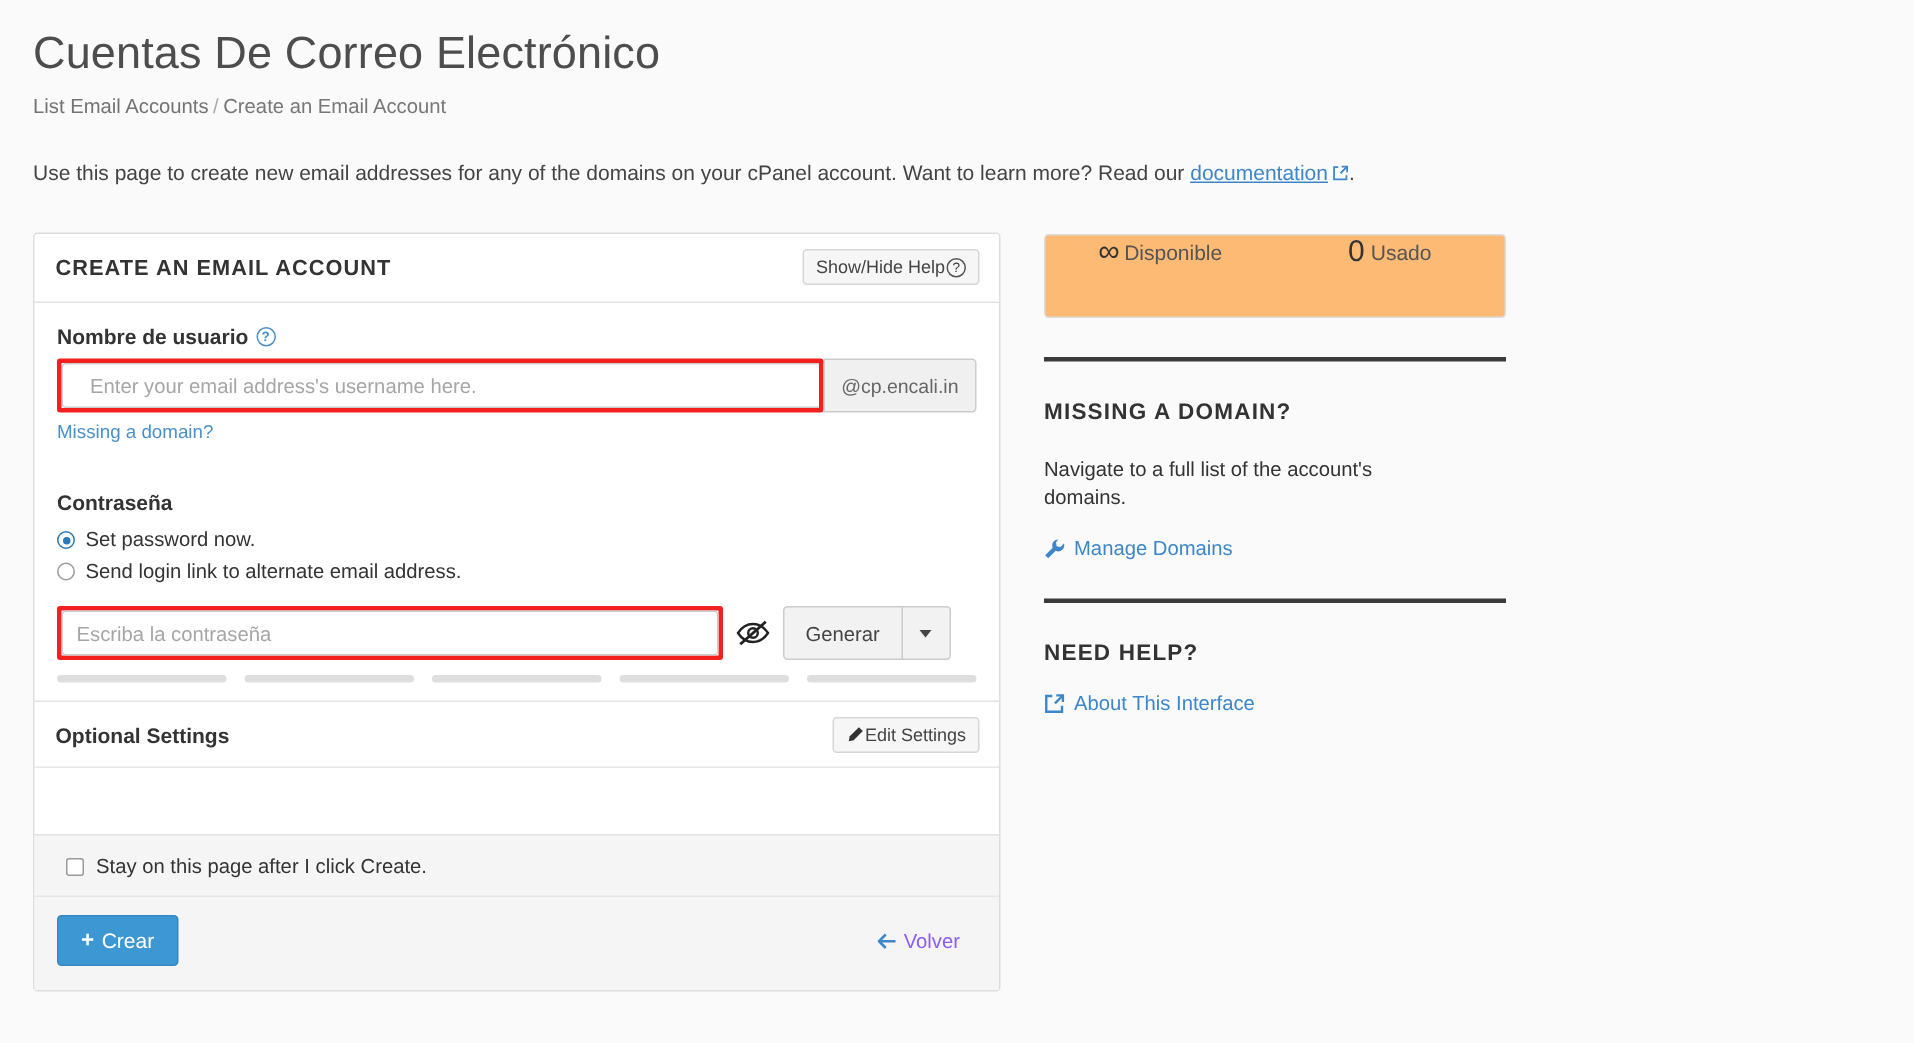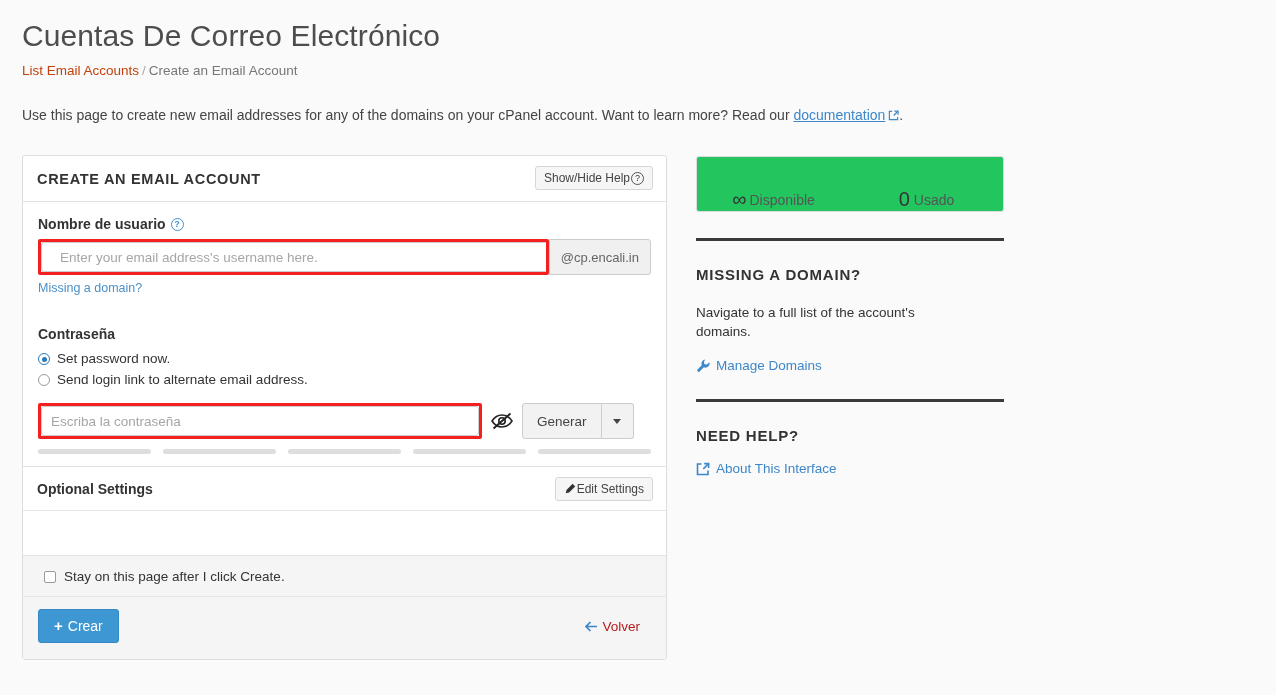--- a/index.html
+++ b/index.html
@@ -16,21 +16,21 @@
   
   .page-title {
     position: absolute; left: 22px; top: 16px;
     font-size: 30px; font-weight: 400; color: #4d4d4d;
     letter-spacing: 0.1px; line-height: 40px;
   }
   .breadcrumb {
     position: absolute; left: 22px; top: 62px;
     font-size: 13.5px; line-height: 18px; color: #8a8a8a;
   }
-  .breadcrumb a { color: #c2410c; text-decoration: none; }
+  .breadcrumb a { color: #737373; text-decoration: none; }
   .breadcrumb .sep { color: #aaa; margin: 0 3px; }
   .breadcrumb .current { color: #777; }
 
   .intro {
     position: absolute; left: 22px; top: 106px;
     font-size: 14px; line-height: 19px; color: #444;
   }
   .intro a { color: #3d87c9; text-decoration: underline; }
   .ext-ico {
     display: inline-block; width: 11px; height: 11px;
@@ -212,30 +212,30 @@
     background: #3d97d3; border: 1px solid #3588c2;
     color: #fff; font-size: 14px; border-radius: 3px;
     padding: 8px 15px; cursor: pointer;
     display: flex; align-items: center; gap: 5px;
     font-family: "Liberation Sans", sans-serif;
   }
   .plus {
     font-size: 15px; font-weight: bold; line-height: 14px;
   }
   .back-link {
-    color: #b91c1c; font-size: 13.5px; text-decoration: none;
+    color: #8b5cf6; font-size: 13.5px; text-decoration: none;
     display: flex; align-items: center; gap: 4px;
   }
 
   
   .side { position: absolute; left: 696px; top: 156px; width: 308px; }
   .stats {
-    border: 1px solid #ddd; background: #22c55e;
+    border: 1px solid #ddd; background: #fdba74;
     border-radius: 3px; height: 56px;
-    display: flex; align-items: flex-end;
+    display: flex; align-items: flex-start;
   }
   .stat { flex: 1; text-align: center; white-space: nowrap; }
   .stat .num {
     font-size: 20px; color: #333; vertical-align: -1px;
   }
   .stat .lbl { font-size: 14px; color: #555; margin-left: 4px; }
   .inf { font-size: 15px; letter-spacing: -1px; }
 
   .side-rule { border-top: 3px solid #3a3a3a; margin: 26px 0 0 0; }
   .side-head {

